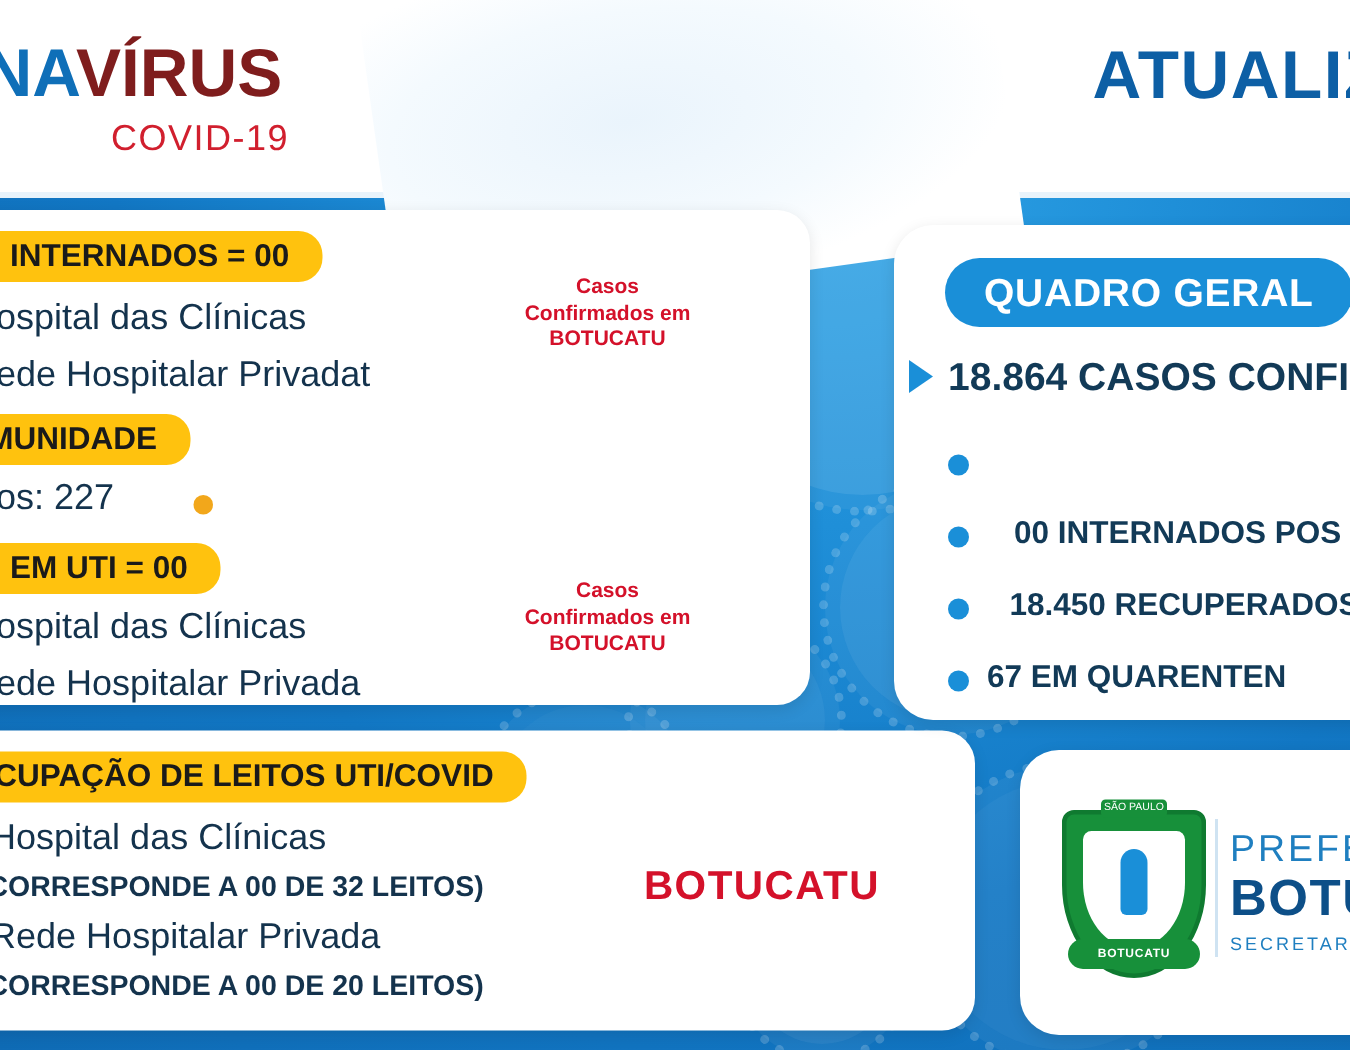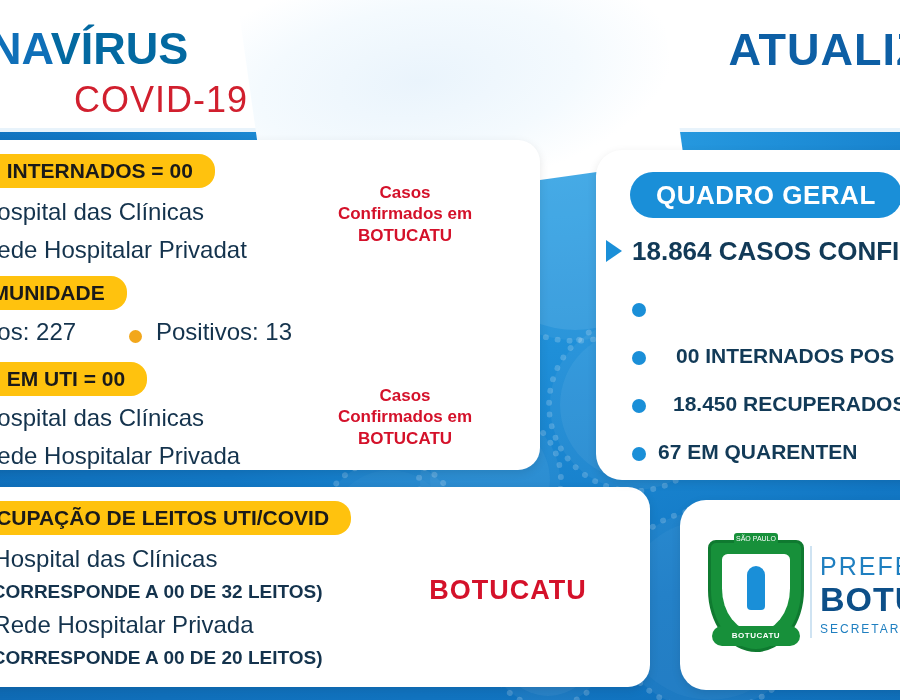--- a/index.html
+++ b/index.html
@@ -73,26 +73,26 @@
   }
   .brand-main {
     font-size: 45px;
     font-weight: bold;
     letter-spacing: 0px;
     line-height: 1;
     color: #0f6fb8;
     white-space: nowrap;
   }
   .brand-main .dark {
-    color: #0369a1;
+    color: #7f1d1d;
   }
   .brand-sub {
     margin-top: 8px;
     margin-left: 120px;
-    font-size: 36px;
+    font-size: 24px;
     font-weight: normal;
     color: #d11f2e;
     letter-spacing: 1px;
   }
   .update {
     position: absolute;
     right: -58px;
     top: 24px;
     text-align: right;
   }
@@ -144,21 +144,21 @@
   }
   .row-text.small {
     font-size: 19px;
     font-weight: bold;
     color: #14334d;
   }
   .red-label {
     position: absolute;
     color: #d4112a;
     font-weight: bold;
-    font-size: 17px;
+    font-size: 14px;
     text-align: center;
     line-height: 1.25;
     white-space: nowrap;
   }
   .bullet-dot {
     position: absolute;
     width: 13px;
     height: 13px;
     border-radius: 50%;
     background: #f2a71b;
@@ -378,21 +378,20 @@
       <div>Confirmados em</div>
       <div>BOTUCATU</div>
     </div>
 
     <div class="tag" style="left:0; top:136px;">
       <span class="tag-inner">COMUNIDADE</span>
     </div>
 
     <div class="row-text" style="left:0; top:178px;">ativos: 227</div>
     <div class="bullet-dot" style="left:169px; top:190px;"></div>
-    <div class="row-text" style="left:196px; top:178px;">Positivos: 13</div>
 
     <div class="tag" style="left:0; top:222px;">
       <span class="tag-inner">TES EM UTI = 00</span>
     </div>
 
     <div class="row-text" style="left:0; top:264px;">o Hospital das Clínicas</div>
     <div class="row-text" style="left:0; top:302px;">a Rede Hospitalar Privada</div>
 
     <div class="red-label" style="left:340px; top:245px; width:210px;">
       <div>Casos</div>

